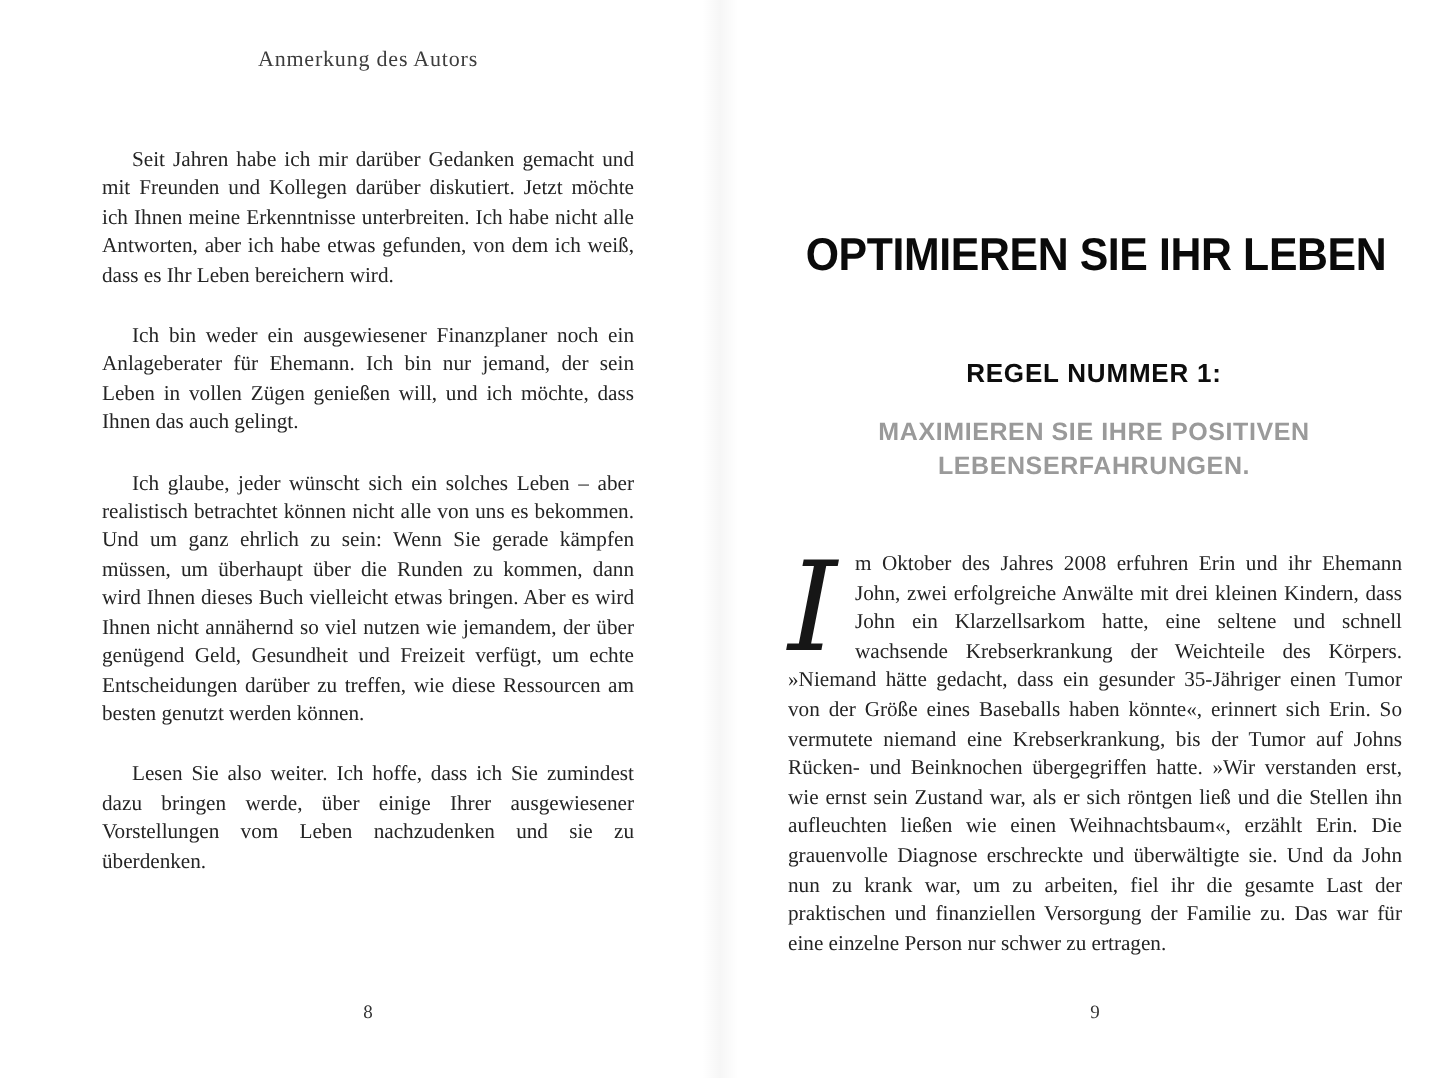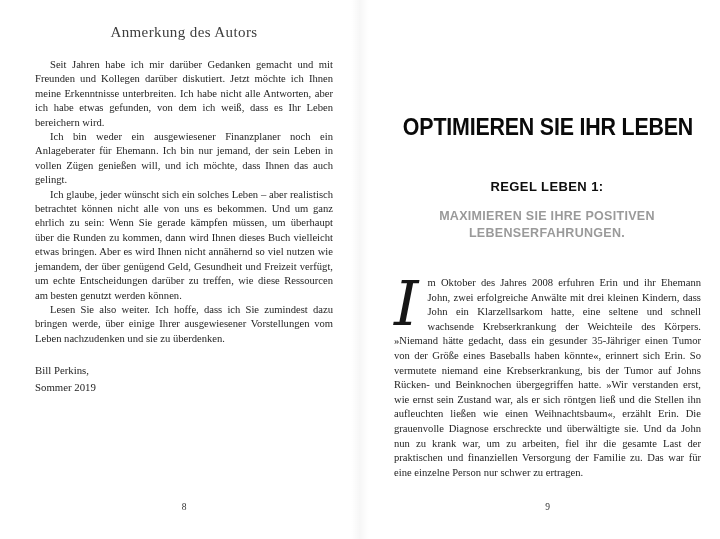--- a/index.html
+++ b/index.html
@@ -12,27 +12,27 @@
     color:#1f1f1f;
   }
   .gutter{
     position:absolute;left:351px;top:0;width:18px;height:539px;
     background:linear-gradient(to right, rgba(0,0,0,0), rgba(0,0,0,0.035) 50%, rgba(0,0,0,0));
     pointer-events:none;
   }
   
   .l-header{
     position:absolute;left:35px;top:24px;width:298px;
-    text-align:center;font-size:15px;letter-spacing:0.4px;color:#3d3d3d;
+    text-align:center;font-size:11px;letter-spacing:0.4px;color:#3d3d3d;
   }
   .l-body{
     position:absolute;left:35px;top:58px;width:298px;
     font-size:10.6px;line-height:14.4px;text-align:justify;color:#242424;
   }
-  .l-body p{margin:0;text-indent:15px;}
+  .l-body p{margin:16px;text-indent:15px;}
   .signature{margin-top:16px;font-size:10.8px;line-height:17px;text-align:left;}
   .pagenum{
     position:absolute;top:502px;text-align:center;font-size:9.5px;color:#333;
   }
   .pagenum.left{left:35px;width:298px;}
   .pagenum.right{left:394px;width:307px;}
   
   .r-kicker{
     position:absolute;left:392px;top:98px;width:310px;
     text-align:center;
@@ -79,30 +79,26 @@
 
   <div class="gutter"></div>
 
   <div class="l-header">Anmerkung des Autors</div>
 
   <div class="l-body">
     <p>Seit Jahren habe ich mir darüber Gedanken gemacht und mit Freunden und Kollegen darüber diskutiert. Jetzt möchte ich Ihnen meine Erkenntnisse unterbreiten. Ich habe nicht alle Antworten, aber ich habe etwas gefunden, von dem ich weiß, dass es Ihr Leben bereichern wird.</p>
     <p>Ich bin weder ein ausgewiesener Finanzplaner noch ein Anlageberater für Ehemann. Ich bin nur jemand, der sein Leben in vollen Zügen genießen will, und ich möchte, dass Ihnen das auch gelingt.</p>
     <p>Ich glaube, jeder wünscht sich ein solches Leben – aber realistisch betrachtet können nicht alle von uns es bekommen. Und um ganz ehrlich zu sein: Wenn Sie gerade kämpfen müssen, um überhaupt über die Runden zu kommen, dann wird Ihnen dieses Buch vielleicht etwas bringen. Aber es wird Ihnen nicht annähernd so viel nutzen wie jemandem, der über genügend Geld, Gesundheit und Freizeit verfügt, um echte Entscheidungen darüber zu treffen, wie diese Ressourcen am besten genutzt werden können.</p>
     <p>Lesen Sie also weiter. Ich hoffe, dass ich Sie zumindest dazu bringen werde, über einige Ihrer ausgewiesener Vorstellungen vom Leben nachzudenken und sie zu überdenken.</p>
-    <div class="signature">
-      <div>Bill Perkins,</div>
-      <div>Sommer 2019</div>
-    </div>
   </div>
 
   <div class="pagenum left">8</div>
 
   <div class="r-title">OPTIMIEREN SIE IHR LEBEN</div>
-  <div class="r-rule-label">REGEL LEBEN 1:</div>
+  <div class="r-rule-label">REGEL NUMMER 1:</div>
   <div class="r-rule-sub">
     <div>MAXIMIEREN SIE IHRE POSITIVEN</div>
     <div>LEBENSERFAHRUNGEN.</div>
   </div>
 
   <div class="r-body">
     <span class="dropcap">I</span><span>m Oktober des Jahres 2008 erfuhren Erin und ihr Ehemann John, zwei erfolgreiche Anwälte mit drei kleinen Kindern, dass John ein Klarzellsarkom hatte, eine seltene und schnell wachsende Krebserkrankung der Weichteile des Körpers. »Niemand hätte gedacht, dass ein gesunder 35-Jähriger einen Tumor von der Größe eines Baseballs haben könnte«, erinnert sich Erin. So vermutete niemand eine Krebserkrankung, bis der Tumor auf Johns Rücken- und Beinknochen übergegriffen hatte. »Wir verstanden erst, wie ernst sein Zustand war, als er sich röntgen ließ und die Stellen ihn aufleuchten ließen wie einen Weihnachtsbaum«, erzählt Erin. Die grauenvolle Diagnose erschreckte und überwältigte sie. Und da John nun zu krank war, um zu arbeiten, fiel ihr die gesamte Last der praktischen und finanziellen Versorgung der Familie zu. Das war für eine einzelne Person nur schwer zu ertragen.</span>
   </div>
 
   <div class="pagenum right">9</div>

